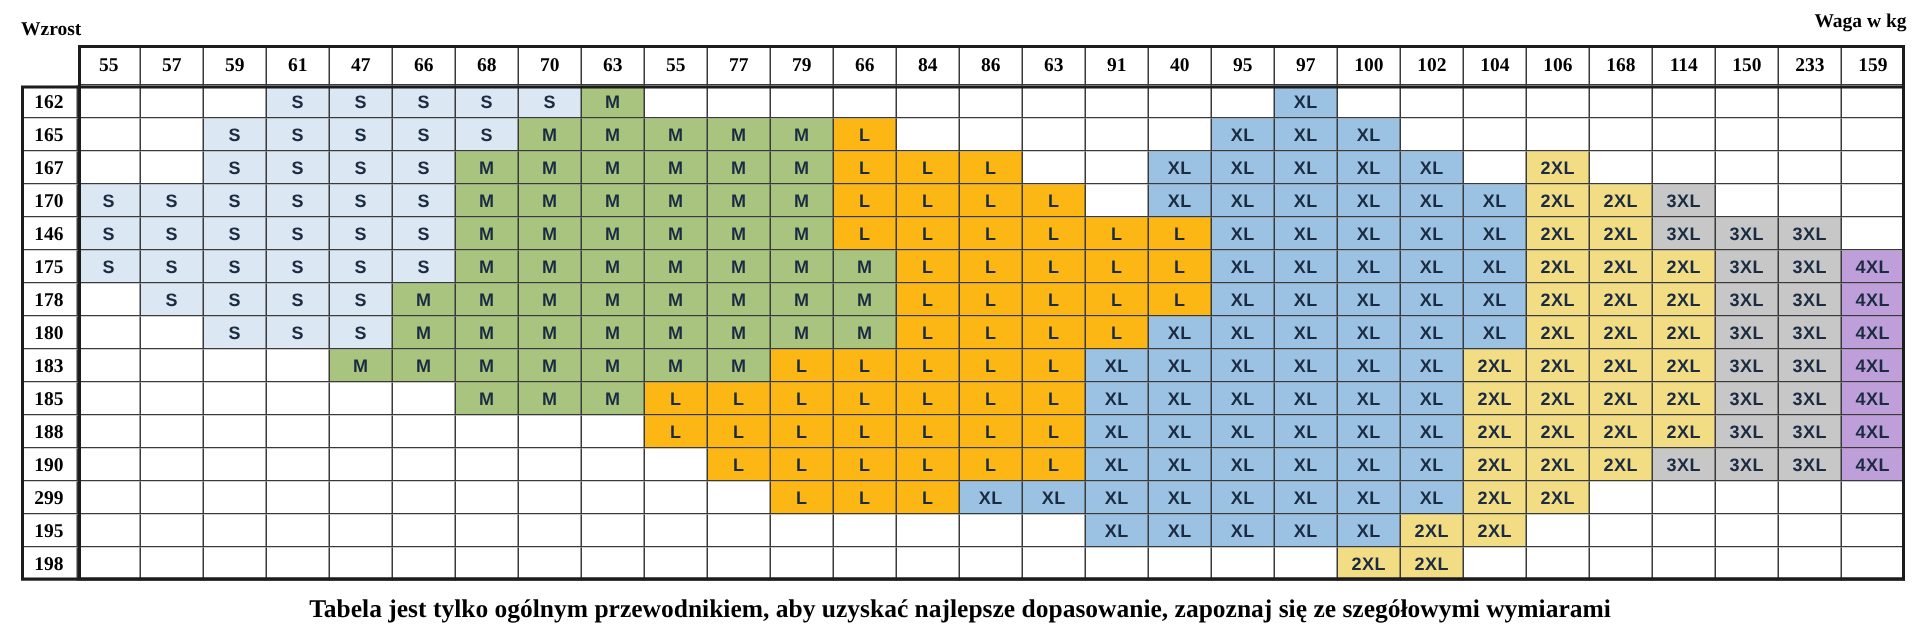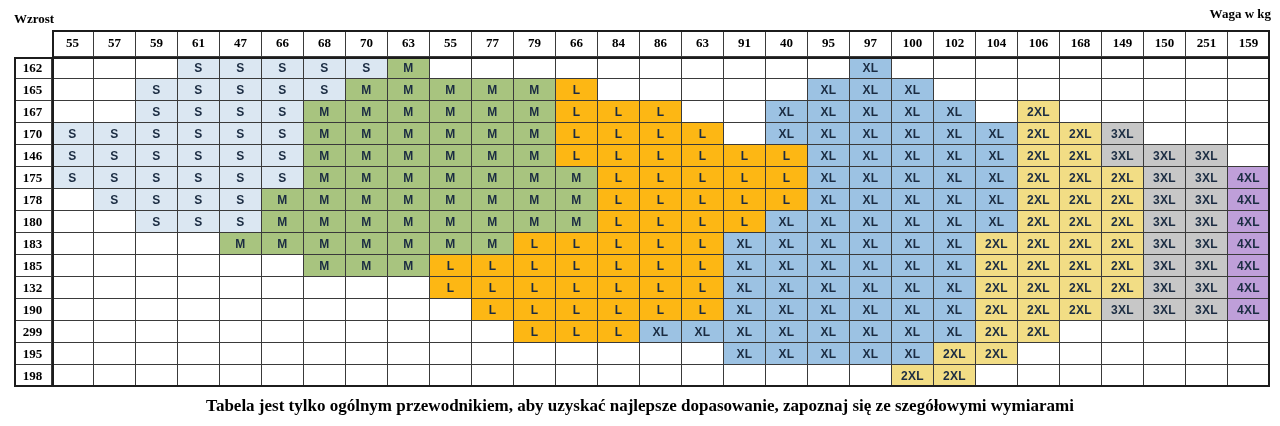--- a/index.html
+++ b/index.html
@@ -86,23 +86,23 @@
     <div class="cell wh">63</div>
     <div class="cell wh">91</div>
     <div class="cell wh">40</div>
     <div class="cell wh">95</div>
     <div class="cell wh">97</div>
     <div class="cell wh">100</div>
     <div class="cell wh">102</div>
     <div class="cell wh">104</div>
     <div class="cell wh">106</div>
     <div class="cell wh">168</div>
-    <div class="cell wh">149</div>
+    <div class="cell wh">114</div>
     <div class="cell wh">150</div>
-    <div class="cell wh">251</div>
+    <div class="cell wh">233</div>
     <div class="cell wh">159</div>
     <div class="cell hh">162</div>
     <div class="cell " style="background: rgb(255, 255, 255);"></div>
     <div class="cell " style="background: rgb(255, 255, 255);"></div>
     <div class="cell " style="background: rgb(255, 255, 255);"></div>
     <div class="cell sz" style="background: rgb(219, 231, 242); color: rgb(27, 44, 66);">S</div>
     <div class="cell sz" style="background: rgb(219, 231, 242); color: rgb(27, 44, 66);">S</div>
     <div class="cell sz" style="background: rgb(219, 231, 242); color: rgb(27, 44, 66);">S</div>
     <div class="cell sz" style="background: rgb(219, 231, 242); color: rgb(27, 44, 66);">S</div>
     <div class="cell sz" style="background: rgb(219, 231, 242); color: rgb(27, 44, 66);">S</div>
@@ -390,21 +390,21 @@
     <div class="cell sz" style="background: rgb(156, 194, 227); color: rgb(27, 44, 66);">XL</div>
     <div class="cell sz" style="background: rgb(156, 194, 227); color: rgb(27, 44, 66);">XL</div>
     <div class="cell sz" style="background: rgb(156, 194, 227); color: rgb(27, 44, 66);">XL</div>
     <div class="cell sz" style="background: rgb(242, 221, 133); color: rgb(27, 44, 66);">2XL</div>
     <div class="cell sz" style="background: rgb(242, 221, 133); color: rgb(27, 44, 66);">2XL</div>
     <div class="cell sz" style="background: rgb(242, 221, 133); color: rgb(27, 44, 66);">2XL</div>
     <div class="cell sz" style="background: rgb(242, 221, 133); color: rgb(27, 44, 66);">2XL</div>
     <div class="cell sz" style="background: rgb(199, 199, 199); color: rgb(27, 44, 66);">3XL</div>
     <div class="cell sz" style="background: rgb(199, 199, 199); color: rgb(27, 44, 66);">3XL</div>
     <div class="cell sz" style="background: rgb(191, 159, 217); color: rgb(27, 44, 66);">4XL</div>
-    <div class="cell hh">132</div>
+    <div class="cell hh">188</div>
     <div class="cell " style="background: rgb(255, 255, 255);"></div>
     <div class="cell " style="background: rgb(255, 255, 255);"></div>
     <div class="cell " style="background: rgb(255, 255, 255);"></div>
     <div class="cell " style="background: rgb(255, 255, 255);"></div>
     <div class="cell " style="background: rgb(255, 255, 255);"></div>
     <div class="cell " style="background: rgb(255, 255, 255);"></div>
     <div class="cell " style="background: rgb(255, 255, 255);"></div>
     <div class="cell " style="background: rgb(255, 255, 255);"></div>
     <div class="cell " style="background: rgb(255, 255, 255);"></div>
     <div class="cell sz" style="background: rgb(253, 183, 20); color: rgb(27, 44, 66);">L</div>

